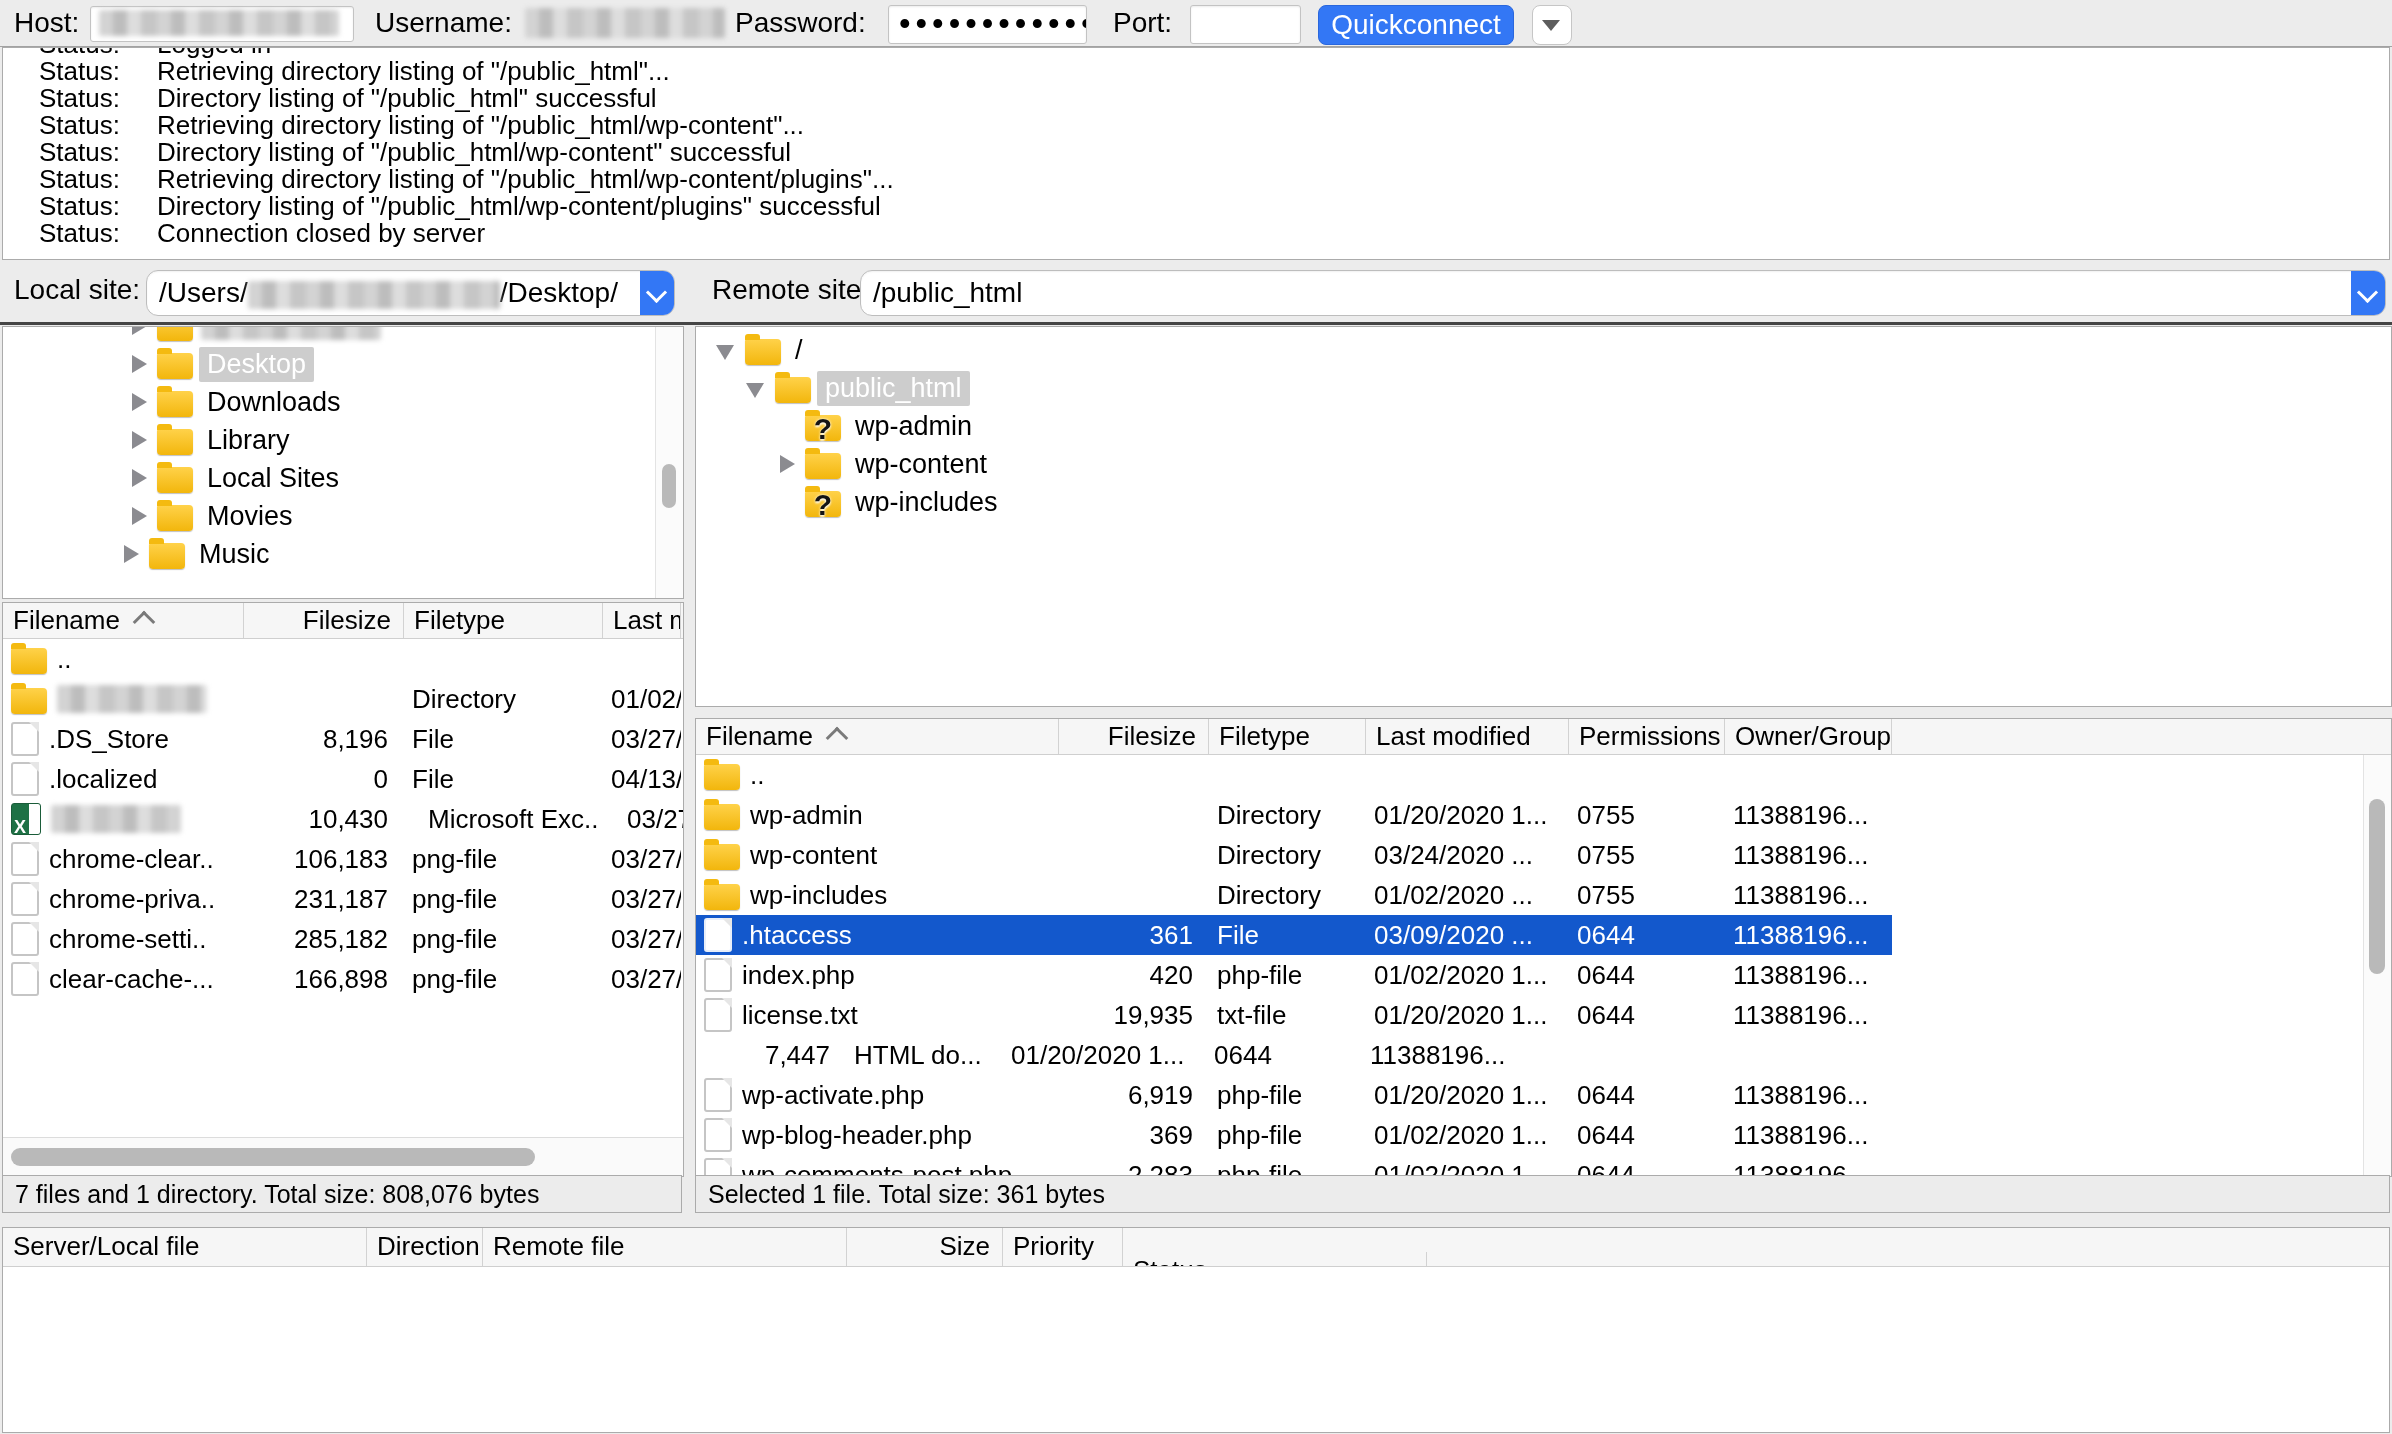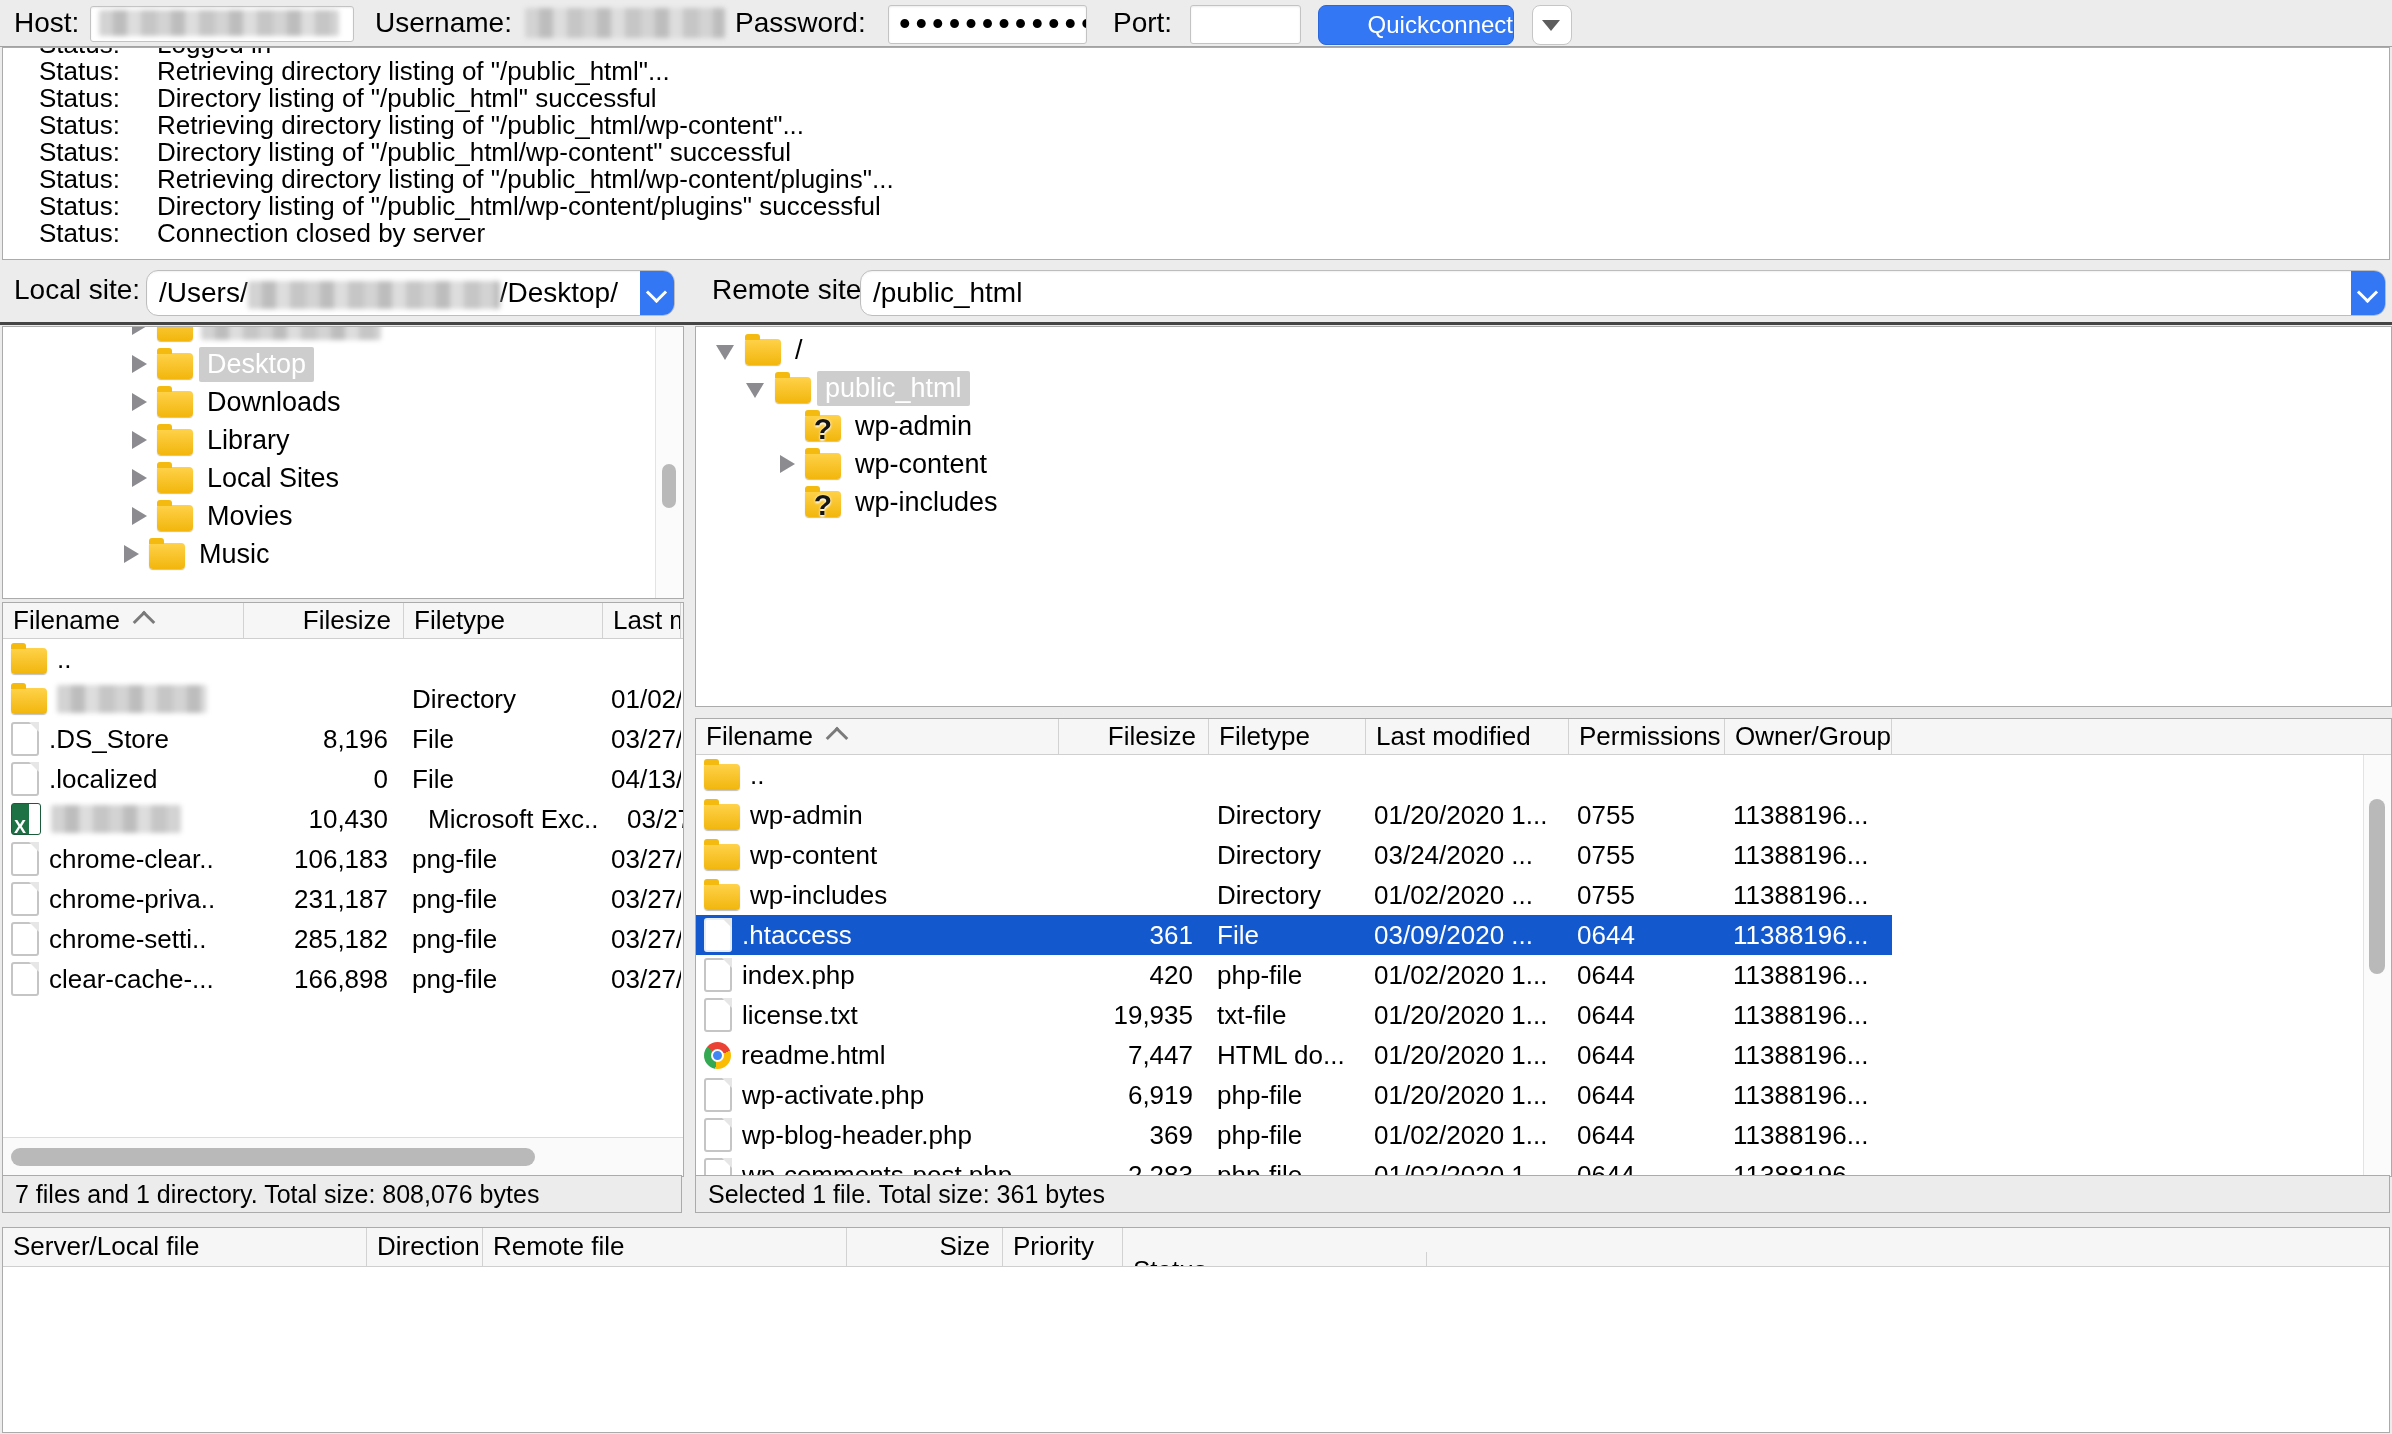--- a/index.html
+++ b/index.html
@@ -7,21 +7,21 @@
   .abs{position:absolute;}
   
   #toolbar{left:0;top:0;width:2392px;height:46px;background:#ececec;border-bottom:1px solid #a2a2a2;}
   .tlabel{position:absolute;top:0;line-height:46px;font-size:28px;}
   .tfield{position:absolute;background:#fff;border:1px solid #c3c3c3;border-radius:3px;box-shadow:inset 0 1px 2px rgba(0,0,0,.08);}
   .blur{display:inline-block;vertical-align:middle;height:28px;border-radius:2px;
         background:repeating-linear-gradient(90deg,#d3d3d3 0 14px,#bdbdbd 14px 28px,#dddddd 28px 42px,#c6c6c6 42px 58px);
         filter:blur(2.5px);}
   .dots{font-size:33px;letter-spacing:5px;line-height:36px;padding-left:10px;overflow:hidden;white-space:nowrap;color:#000;}
   #qc-btn{left:1318px;top:5px;width:194px;height:38px;background:#3377F5;border-radius:8px;color:#fff;
-          font-size:24px;text-align:right;line-height:38px;border:1px solid #2a67dd;}
+          font-size:28px;text-align:center;line-height:38px;border:1px solid #2a67dd;}
   #qc-dd{left:1532px;top:5px;width:38px;height:38px;background:#fff;border:1px solid #c6c6c6;border-radius:8px;}
   #qc-dd .tri{position:absolute;left:9px;top:14px;border-top:11px solid #5d5d5d;border-left:9px solid transparent;border-right:9px solid transparent;}
   
   #log{left:2px;top:47px;width:2386px;height:211px;background:#fff;border:1px solid #ababab;overflow:hidden;}
   #log-content{margin-top:-17px;margin-left:24px;}
   .log-line{line-height:27px;font-size:26px;white-space:nowrap;}
   .log-label{display:inline-block;width:118px;padding-left:12px;}
   
   .sitebar-label{position:absolute;top:258px;height:64px;line-height:64px;font-size:28px;}
   .sitefield{position:absolute;top:270px;height:44px;background:#fff;border:1px solid #bdbdbd;border-radius:12px;
@@ -380,24 +380,20 @@
             <span class="icn icon-file"></span>
             <span>license.txt</span>
           </span>
           <span class="cell right" style="width: 150px;">19,935</span>
           <span class="cell" style="width: 157px;">txt-file</span>
           <span class="cell" style="width: 203px;">01/20/2020 1...</span>
           <span class="cell" style="width: 156px;">0644</span>
           <span class="cell" style="width: 167px;">11388196...</span>
         </div>
         <div class="list-row">
-          <span class="cell namecell" style="width: 363px;">
-            <span class="icn icon-chrome"></span>
-            <span>readme.html</span>
-          </span>
           <span class="cell right" style="width: 150px;">7,447</span>
           <span class="cell" style="width: 157px;">HTML do...</span>
           <span class="cell" style="width: 203px;">01/20/2020 1...</span>
           <span class="cell" style="width: 156px;">0644</span>
           <span class="cell" style="width: 167px;">11388196...</span>
         </div>
         <div class="list-row">
           <span class="cell namecell" style="width: 363px;">
             <span class="icn icon-file"></span>
             <span>wp-activate.php</span>

